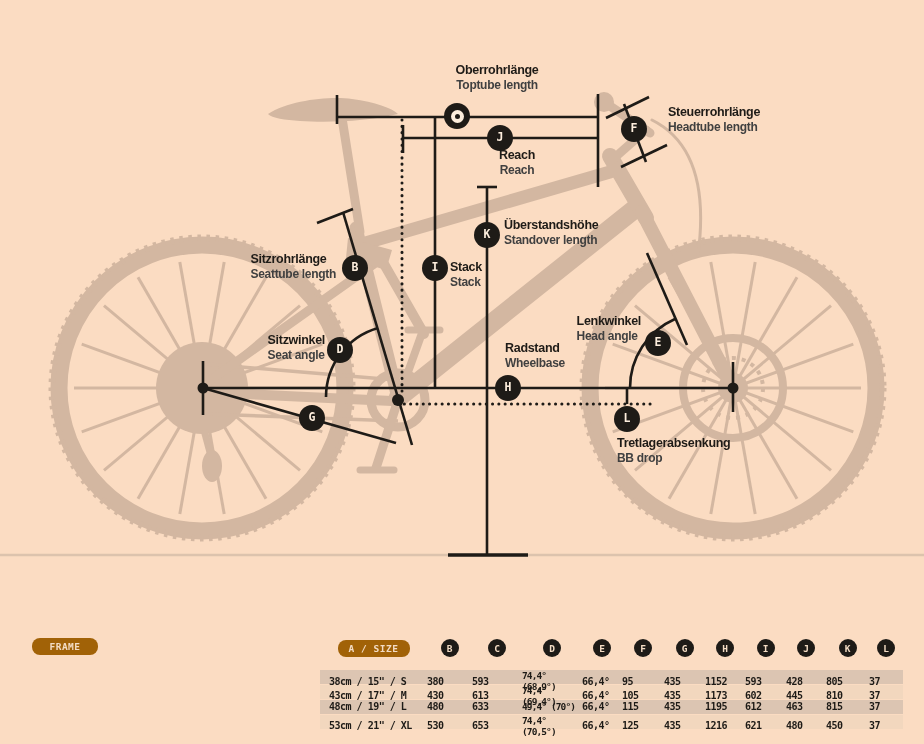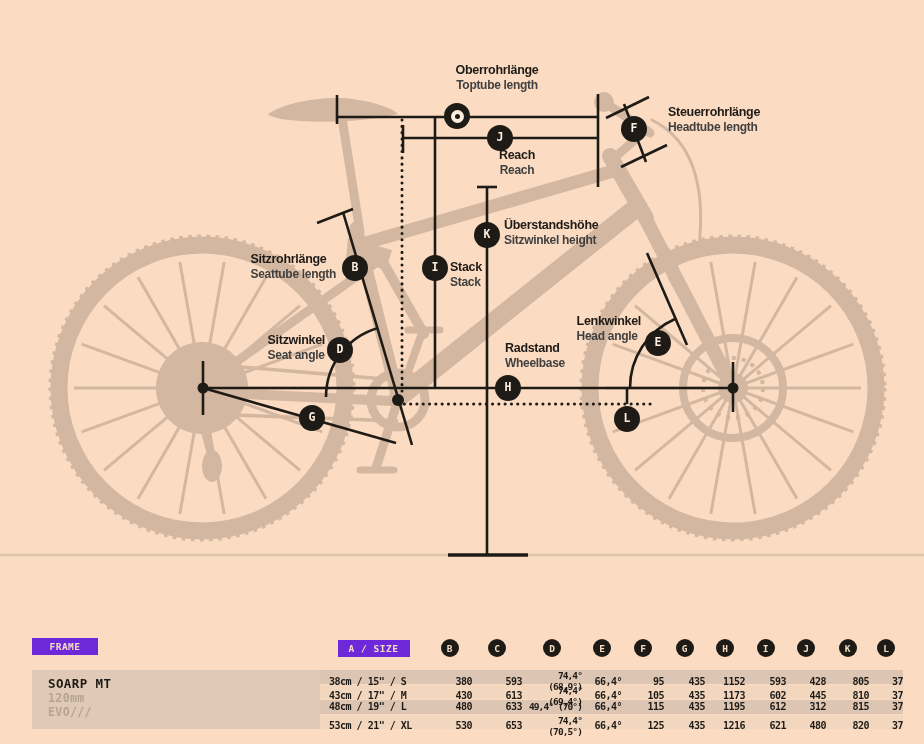--- a/index.html
+++ b/index.html
@@ -17,21 +17,21 @@
   
   .marker{position:absolute;width:26px;height:26px;border-radius:50%;background:#1e1b17;
           transform:translate(-50%,-50%);display:flex;align-items:center;justify-content:center;z-index:3;}
   .mletter{color:#fdeedd;font-family:"DejaVu Sans Mono",monospace;font-weight:bold;
            font-size:11.5px;line-height:1;}
   .ringdot{width:13px;height:13px;border-radius:50%;background:#fdeedd;position:relative;}
   .ringdot::after{content:"";position:absolute;left:4px;top:4px;width:5px;height:5px;
                   border-radius:50%;background:#1e1b17;}
 
   
-  .pill{background:#6d28d9;border-radius:0;color:#f3dcc4;
+  .pill{background:#a16207;border-radius:8px;color:#f3dcc4;
         font-family:"DejaVu Sans Mono",monospace;font-weight:bold;font-size:9.5px;
         display:flex;align-items:center;justify-content:center;letter-spacing:0.5px;}
   #frame-pill{position:absolute;left:32px;top:638px;width:66px;height:17px;}
   .thead{position:absolute;left:320px;top:639px;width:583px;display:grid;
          grid-template-columns:107px 45px 50px 60px 40px 42px 41px 40px 41px 40px 43px 34px;
          align-items:center;justify-items:center;}
   #size-pill{width:72px;height:17px;}
   .hcircle{width:18px;height:18px;border-radius:50%;background:#1e1b17;color:#f3dcc4;
            font-family:"DejaVu Sans Mono",monospace;font-weight:bold;font-size:9.5px;
            display:flex;align-items:center;justify-content:center;}
@@ -42,21 +42,21 @@
   .brand .sub{font-size:11.5px;color:#b5a492;letter-spacing:0.4px;line-height:14px;}
   .rows{position:absolute;left:320px;top:670px;width:583px;}
   .row{display:grid;
        grid-template-columns:107px 45px 50px 60px 40px 42px 41px 40px 41px 40px 43px 34px;
        height:14.1px;margin-bottom:0.8px;align-items:center;
        font-family:"DejaVu Sans Mono",monospace;font-weight:bold;font-size:10px;
        color:#1e1b17;letter-spacing:-0.5px;}
   .row.odd{background:#dcc5b2;}
   .row.even{background:#f2d7be;}
   .row .size{padding-left:9px;text-align:left;}
-  .row .v{text-align:right;}
+  .row .v{text-align:left;}
   .row .v.tight{letter-spacing:-0.9px;font-size:9.5px;}
 </style>
 </head>
 <body>
 
 <div class="stage">
 
   <svg class="diagram" width="924" height="744" viewBox="0 0 924 744">
     <defs>
       <g id="wheel" stroke="#d3b7a1" fill="none">
@@ -174,41 +174,45 @@
   <div class="mlabel" style="left:668px;top:105px">
     <div class="de">Steuerrohrlänge</div>
     <div class="en">Headtube length</div>
   </div>
   <div class="mlabel c" style="left:517px;top:148px">
     <div class="de">Reach</div>
     <div class="en">Reach</div>
   </div>
   <div class="mlabel" style="left:504px;top:218px">
     <div class="de">Überstandshöhe</div>
-    <div class="en">Sitzwinkel height</div>
+    <div class="en">Standover length</div>
   </div>
   <div class="mlabel" style="left:450px;top:260px">
     <div class="de">Stack</div>
     <div class="en">Stack</div>
   </div>
   <div class="mlabel r" style="right:588px;top:252px">
     <div class="de">Sitzrohrlänge</div>
     <div class="en">Seattube length</div>
   </div>
   <div class="mlabel r" style="right:599px;top:333px">
     <div class="de">Sitzwinkel</div>
     <div class="en">Seat angle</div>
   </div>
   <div class="mlabel r" style="right:283px;top:314px">
     <div class="de">Lenkwinkel</div>
     <div class="en">Head angle</div>
   </div>
   <div class="mlabel" style="left:505px;top:341px">
     <div class="de">Radstand</div>
     <div class="en">Wheelbase</div>
+  </div>
+  <div class="mlabel" style="left:617px;top:436px">
+    <div class="de">Tretlagerabsenkung</div>
+    <div class="en">BB drop</div>
   </div>
 
   <div class="marker" style="left:457px;top:116px">
     <span class="ringdot"></span>
   </div>
   <div class="marker" style="left:634px;top:129px">
     <span class="mletter">F</span>
   </div>
   <div class="marker" style="left:500px;top:138px">
     <span class="mletter">J</span>
@@ -248,25 +252,20 @@
     <div class="hcircle">E</div>
     <div class="hcircle">F</div>
     <div class="hcircle">G</div>
     <div class="hcircle">H</div>
     <div class="hcircle">I</div>
     <div class="hcircle">J</div>
     <div class="hcircle">K</div>
     <div class="hcircle">L</div>
   </div>
 
-  <div class="brand">
-    <div class="name">SOARP MT</div>
-    <div class="sub">120mm</div>
-    <div class="sub">EVO///</div>
-  </div>
 
   <div class="rows">
     <div class="row odd">
       <div class="size">38cm / 15" / S</div>
       <div class="v">380</div>
       <div class="v">593</div>
       <div class="v tight">74,4° (68,9°)</div>
       <div class="v">66,4°</div>
       <div class="v">95</div>
       <div class="v">435</div>
@@ -293,33 +292,33 @@
     <div class="row odd">
       <div class="size">48cm / 19" / L</div>
       <div class="v">480</div>
       <div class="v">633</div>
       <div class="v tight">49,4° (70°)</div>
       <div class="v">66,4°</div>
       <div class="v">115</div>
       <div class="v">435</div>
       <div class="v">1195</div>
       <div class="v">612</div>
-      <div class="v">312</div>
+      <div class="v">463</div>
       <div class="v">815</div>
       <div class="v">37</div>
     </div>
     <div class="row even">
       <div class="size">53cm / 21" / XL</div>
       <div class="v">530</div>
       <div class="v">653</div>
       <div class="v tight">74,4° (70,5°)</div>
       <div class="v">66,4°</div>
       <div class="v">125</div>
       <div class="v">435</div>
       <div class="v">1216</div>
       <div class="v">621</div>
       <div class="v">480</div>
-      <div class="v">820</div>
+      <div class="v">450</div>
       <div class="v">37</div>
     </div>
   </div>
 
 </div>
 
 </body></html>

